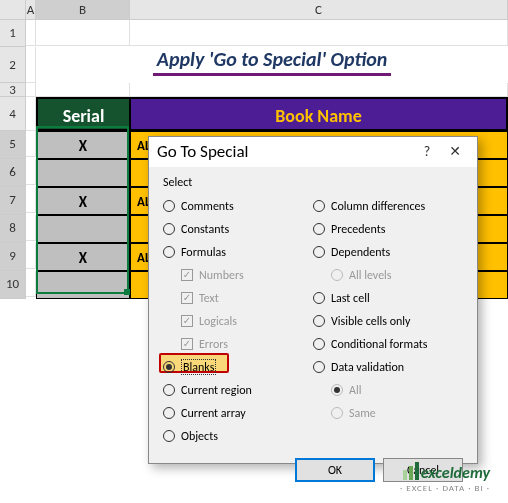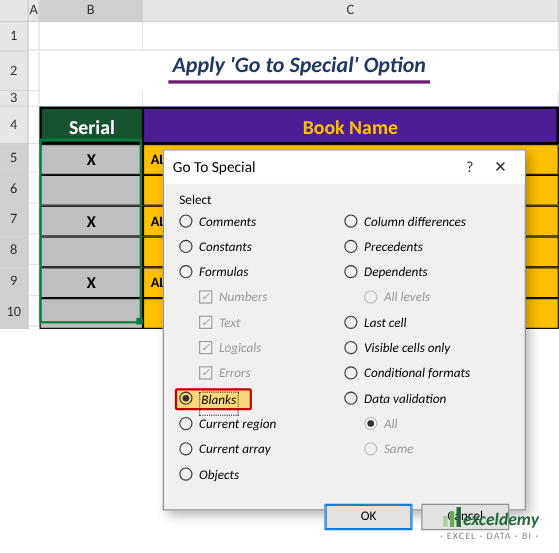--- a/index.html
+++ b/index.html
@@ -24,27 +24,27 @@
   .hdr-serial { background: #14532d; color: #fff; border: 2px solid #000; border-right: 1px solid #000; }
   .hdr-book { background: #4c1d95; color: #ffc000; border: 2px solid #000; border-left: 1px solid #000; }
   .data-row .colB { background: #bfbfbf; border: 1px solid #000; text-align: center; font-weight: bold; font-size: 15px; height: 28px; line-height: 28px; }
   .data-row .colC { background: #ffc000; border: 1px solid #000; font-weight: bold; font-size: 13px; height: 28px; line-height: 28px; padding-left: 6px; }
   .data-row.blank .colC { background: #ffc000; }
   .selborder { position: absolute; left: 36px; top: 126px; width: 93px; height: 168px; border: 2px solid #0c7b3e; pointer-events: none; }
   .selhandle { position: absolute; width: 6px; height: 6px; background: #0c7b3e; right: -3px; bottom: -3px; }
   
   .dialog { position: absolute; left: 148px; top: 136px; width: 330px; height: 328px; background: #f0f0f0; border: 1px solid #888; box-shadow: 4px 4px 10px rgba(0,0,0,0.3); font-size: 12px; }
   .dlg-title { height: 30px; line-height: 30px; padding: 0 8px; background: #fff; display: flex; align-items: center; }
-  .dlg-title .t { flex: 1; font-size: 14px; }
+  .dlg-title .t { flex: 1; font-size: 17px; }
   .dlg-title .help, .dlg-title .close { width: 28px; text-align: center; font-size: 14px; color: #333; }
   .dlg-body { padding: 8px 14px 0; }
   .dlg-body .sel-label { margin-bottom: 6px; }
   .cols { display: flex; }
   .col { flex: 1; }
-  .opt { display: flex; height: 22px; margin-bottom: 1px; font-style: italic; }
+  .opt { display: flex; align-items: center; height: 22px; margin-bottom: 1px; }
   .opt .radio { width: 12px; height: 12px; border: 1px solid #333; border-radius: 50%; margin-right: 6px; display: inline-flex; align-items: center; justify-content: center; flex-shrink: 0; }
   .opt .radio.on::after { content: ""; width: 6px; height: 6px; background: #333; border-radius: 50%; }
   .opt.disabled { color: #999; }
   .opt.disabled .radio { border-color: #bbb; }
   .opt .chk { width: 12px; height: 12px; border: 1px solid #999; margin-right: 6px; display: inline-flex; align-items: center; justify-content: center; color: #999; font-size: 10px; line-height: 10px; flex-shrink: 0; }
   .sub { margin-left: 18px; }
   .hl { position: relative; }
   .hl-box { position: absolute; left: -4px; top: -3px; width: 70px; height: 20px; border: 2px solid #c00000; background: rgba(255,192,0,0.5); border-radius: 2px; pointer-events: none; }
   .hl .radio { position: relative; z-index: 1; }
   .hl .lbl { position: relative; z-index: 1; border: 1px dotted #333; padding: 0 1px; }

